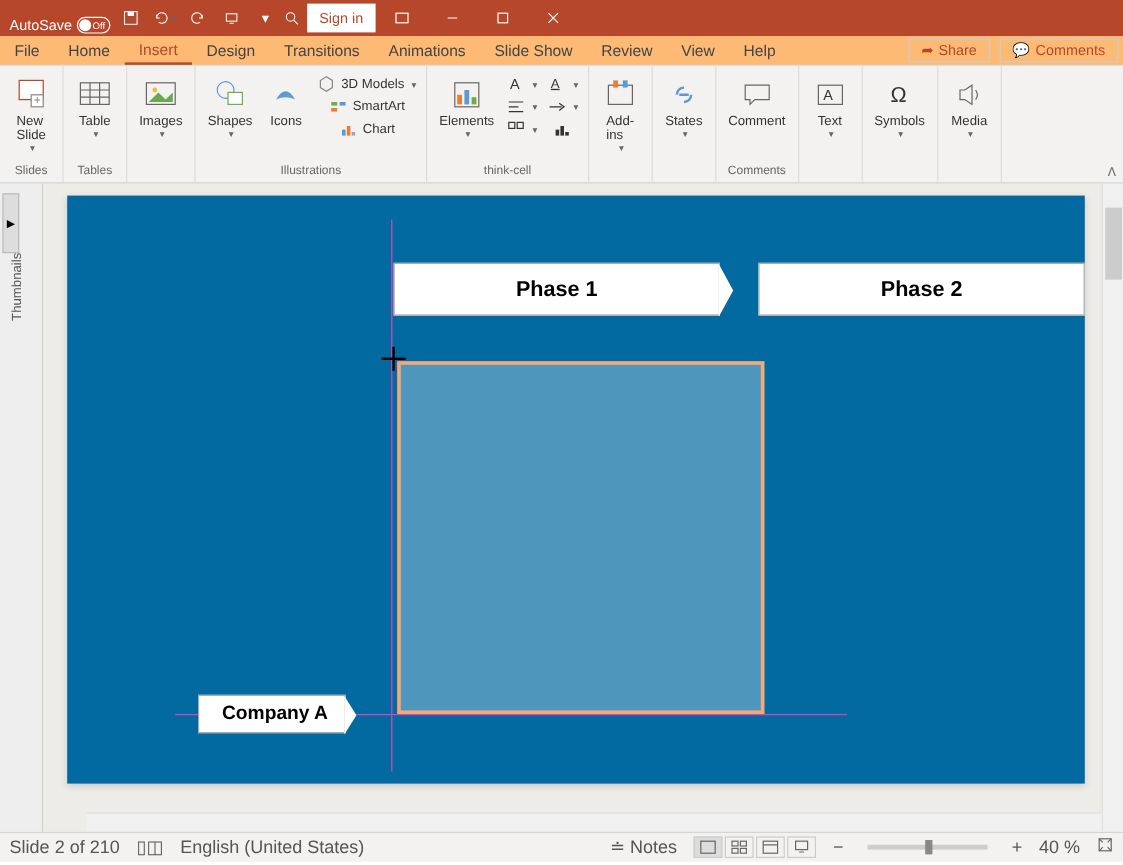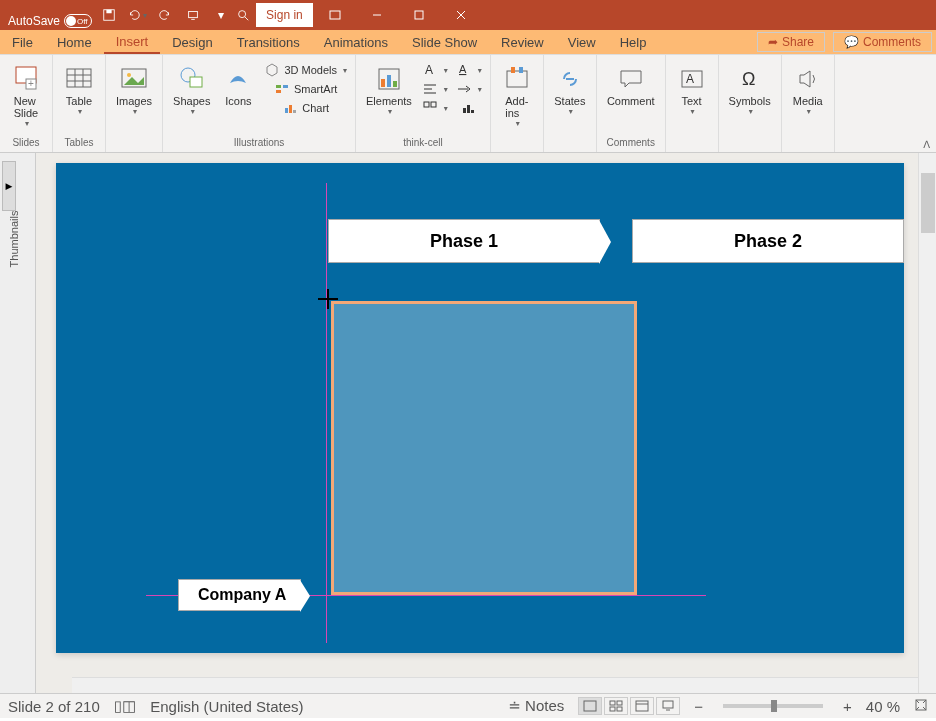--- a/index.html
+++ b/index.html
@@ -451,21 +451,21 @@
       <div class="guide-v" style="left:270px; top:20px; height:460px;"></div>
       <div class="guide-h" style="left:90px; top:432px; width:560px;"></div>
 
       <div class="phase-box arrow" style="left:272px; top:56px; width:272px; height:44px;">
           <span>Phase 1</span>
         </div>
       <div class="phase-box" style="left:548px; top:56px; width:272px; height:44px;margin-left:28px;">
           <span>Phase 2</span>
         </div>
 
-      <div class="company-box" style="left:122px; top:416px;padding-left:19px;"><span>Company A</span></div>
+      <div class="company-box" style="left:109px; top:416px;padding-left:19px;"><span>Company A</span></div>
 
       <div class="insert-rect" style="left:275px; top:138px; width:306px; height:294px;"></div>
 
       <div class="cursor-cross" style="left:262px; top:126px;"></div>
     </div>
     <div class="vscroll">
         <div class="thumb"></div>
       </div>
     <div class="hscroll"></div>
   </div>

